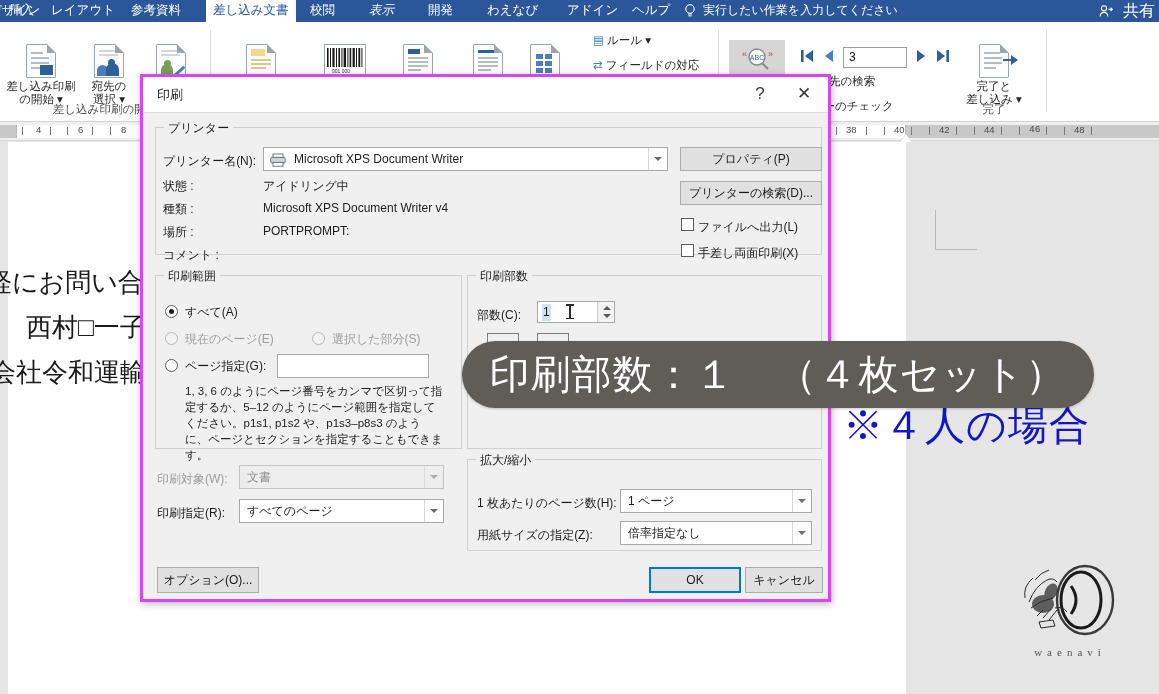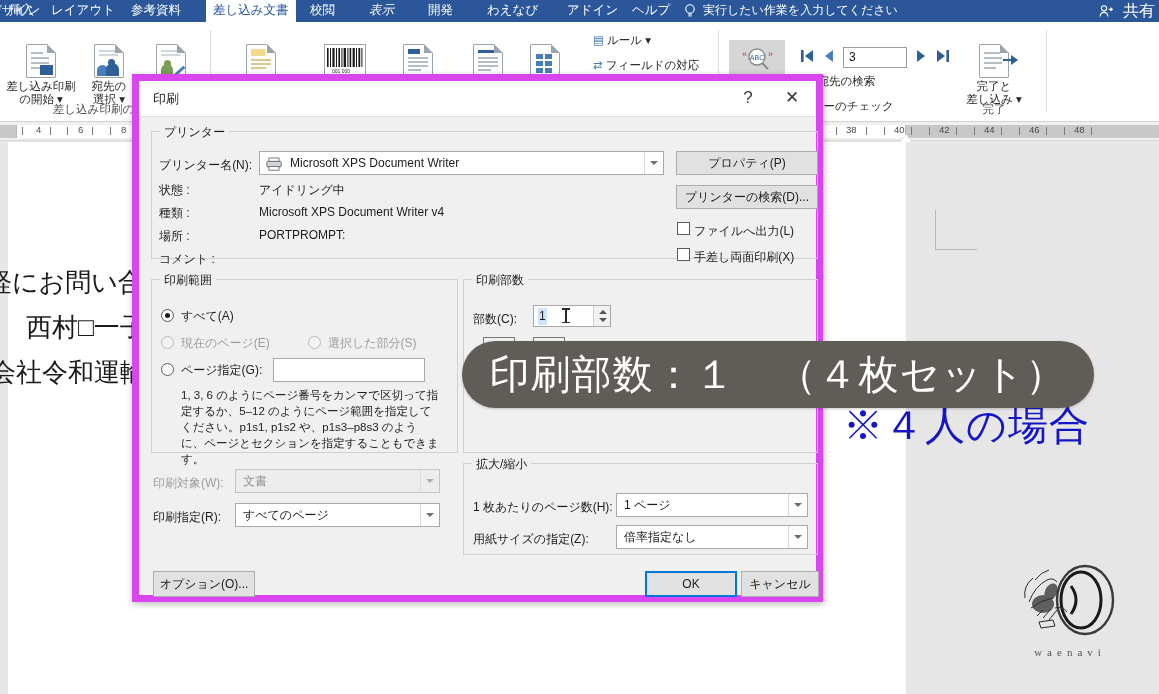--- a/index.html
+++ b/index.html
@@ -118,22 +118,22 @@
   .logo {
     position: absolute; text-align: center;
   }
   .logo-word {
     font-family: "Liberation Serif", "DejaVu Serif", serif;
     font-size: 11px; color: #555; letter-spacing: 5px;
   }
 
   
   .dialog {
-    position: absolute; left: 132px; top: 74px; width: 691px; height: 528px;
-    background: #f0f0f0; border: 7px solid #d946ef;
+    position: absolute; left: 140px; top: 74px; width: 691px; height: 528px;
+    background: #f0f0f0; border: 3px solid #d946ef;
     box-shadow: 1px 2px 7px rgba(0,0,0,0.28);
   }
   .dlg-title {
     position: absolute; left: 0; top: 0; width: 100%; height: 36px;
     background: #ffffff; border-bottom: 1px solid #e0e0e0;
   }
   .dlg-title .t {
     position: absolute; left: 14px; top: 9px; font-size: 13px; color: #1c1c1c;
   }
   .dlg-help, .dlg-close {
@@ -482,21 +482,21 @@
       <div class="rtick" style="left:884px;"></div>
       <div class="rt" style="left:894px;">40</div>
       <div class="rtick" style="left:911px;"></div>
       <div class="rtick" style="left:929px;"></div>
       <div class="rt" style="left:939px;">42</div>
       <div class="rtick" style="left:956px;"></div>
       <div class="rtick" style="left:974px;"></div>
       <div class="rt" style="left:984px;">44</div>
       <div class="rtick" style="left:1001px;"></div>
       <div class="rtick" style="left:1019px;"></div>
-      <div class="rt" style="left:1029px;">46</div>
+      <div class="rt" style="left:1029px;font-family:Liberation Mono, monospace;">46</div>
       <div class="rtick" style="left:1046px;"></div>
       <div class="rtick" style="left:1064px;"></div>
       <div class="rt" style="left:1074px;">48</div>
       <div class="rtick" style="left:1091px;"></div>
 
       <div class="indent-marker" style="left:900px;"></div>
     </div>
 
     <div class="page" style="left:8px; top:20px; width:12px; height:552px;"></div>
     <div class="page" style="left:20px; top:20px; width:886px; height:552px;"></div>

